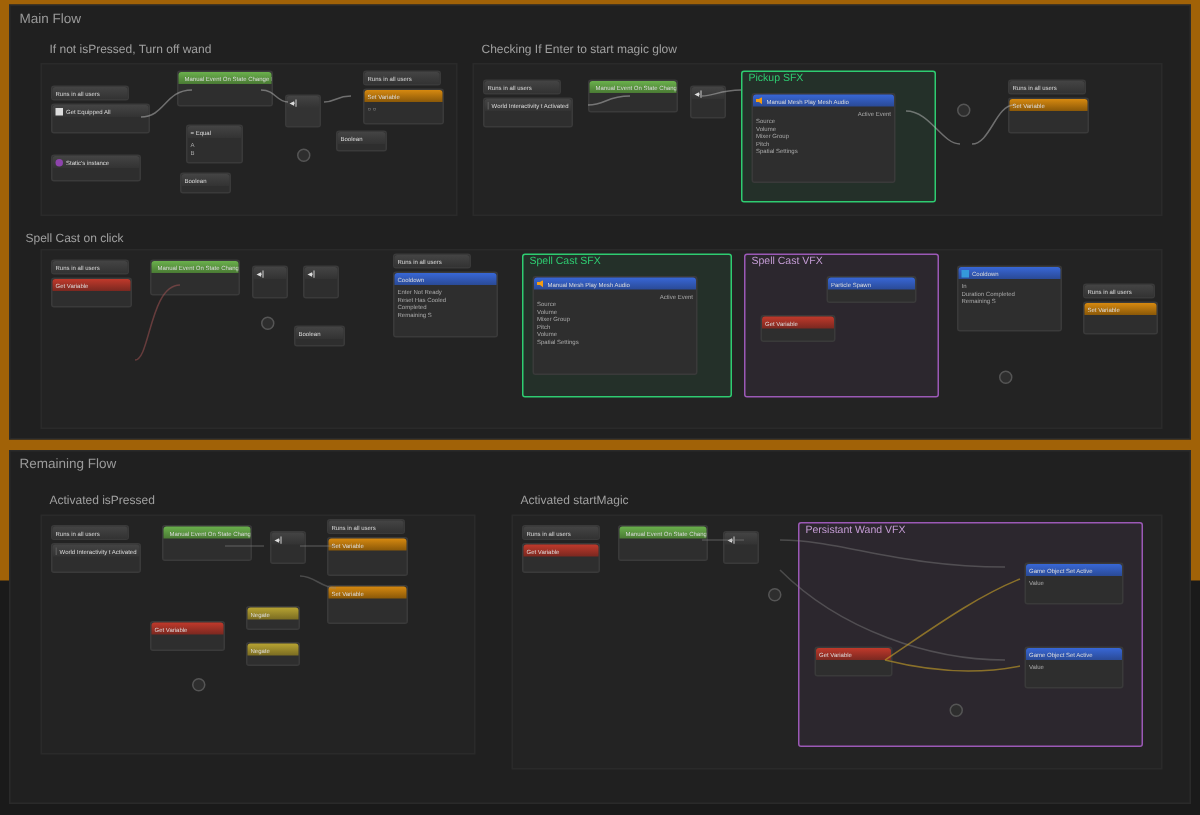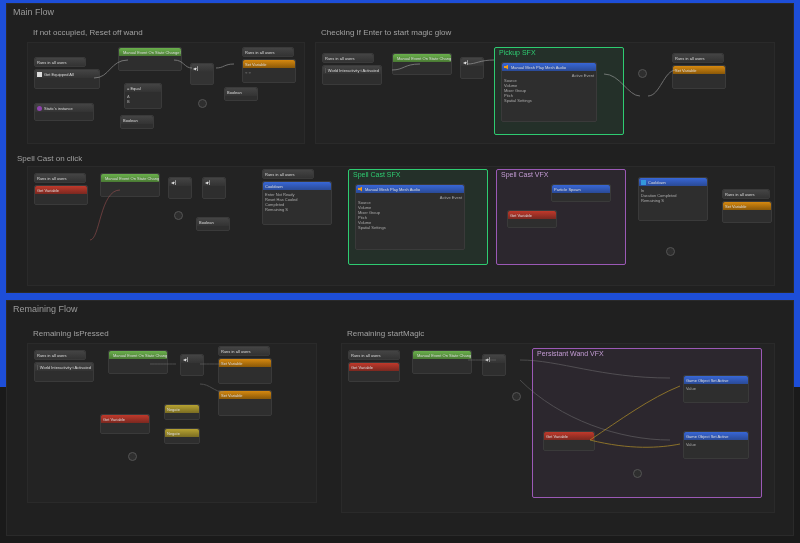--- a/index.html
+++ b/index.html
@@ -1,17 +1,17 @@
 <!DOCTYPE html>
 <html><head>
 <meta charset="utf-8">
 <style>
   * { box-sizing: border-box; margin: 0; padding: 0; }
   html, body { width: 800px; height: 543px; background: #1a1a1a; font-family: Arial, sans-serif; overflow: hidden; }
-  .canvas { position: relative; width: 800px; height: 387px; background: #1d4ed8; }
+  .canvas { position: relative; width: 800px; height: 387px; background: #a16207; }
   .section { position: absolute; background: #202020; border: 1px solid #2a2a2a; }
   .section-title { position: absolute; font-size: 9px; color: #9a9a9a; top: 3px; left: 6px; }
   .sublabel { position: absolute; font-size: 8px; color: #a0a0a0; }
   .group { position: absolute; border: 1px solid; border-radius: 2px; }
   .group-title { position: absolute; top: 1px; left: 4px; font-size: 7px; }
   .node { position: absolute; background: #2e2e2e; border: 1px solid #3a3a3a; border-radius: 2px; }
   .node-hdr { height: 8px; border-radius: 2px 2px 0 0; display: flex; align-items: center; padding: 0 2px; overflow: hidden; }
   .node-hdr-t { font-size: 4px; color: #ddd; white-space: nowrap; }
   .node-body { padding: 2px; }
   .node-row { font-size: 4px; color: #aaa; line-height: 5px; white-space: nowrap; }
@@ -38,21 +38,21 @@
             <path d="M0,0 L0,6 L9,3 z" fill="#e74c3c"></path>
           </marker>
         </defs>
     <line x1="10" y1="6" x2="85" y2="32" stroke="#e74c3c" stroke-width="3" marker-end="url(#ah)"></line>
       </svg>
   </div>
 
   <div class="section" style="left:6px; top:3px; width:788px; height:290px;">
     <span class="section-title">Main Flow</span>
 
-    <span class="sublabel" style="left:26px; top:24px;">If not occupied, Reset off wand</span>
+    <span class="sublabel" style="left:26px; top:24px;">If not isPressed, Turn off wand</span>
     <div class="section" style="left:20px; top:38px; width:278px; height:102px; background:#232323;">
 
       <div class="node" style="left:6px; top:14px; width:52px; height:10px;">
           <div class="node-hdr hdr-dark">
             <span class="node-hdr-t">Runs in all users</span>
           </div>
         </div>
       <div class="node" style="left:6px; top:26px; width:66px; height:20px;">
           <div class="node-hdr hdr-dark">
             <span class="icon" style="background:#ddd;"></span>
@@ -278,21 +278,21 @@
           <div class="node-hdr hdr-orange">
             <span class="node-hdr-t">Set Variable</span>
           </div>
         </div>
     </div>
   </div>
 
   <div class="section" style="left:6px; top:300px; width:788px; height:236px;">
     <span class="section-title">Remaining Flow</span>
 
-    <span class="sublabel" style="left:26px; top:28px;">Remaining isPressed</span>
+    <span class="sublabel" style="left:26px; top:28px;">Activated isPressed</span>
     <div class="section" style="left:20px; top:42px; width:290px; height:160px; background:#232323;">
       <div class="node" style="left:6px; top:6px; width:52px; height:10px;">
           <div class="node-hdr hdr-dark">
             <span class="node-hdr-t">Runs in all users</span>
           </div>
         </div>
       <div class="node" style="left:6px; top:18px; width:60px; height:20px;">
           <div class="node-hdr hdr-dark">
             <span class="icon" style="background:#555;"></span>
             <span class="node-hdr-t">World Interactivity
@@ -338,21 +338,21 @@
           </div>
         </div>
       <div class="node" style="left:136px; top:84px; width:36px; height:16px;">
           <div class="node-hdr hdr-yellow">
             <span class="node-hdr-t">Negate</span>
           </div>
         </div>
       <div class="circ" style="left:100px; top:108px;"></div>
     </div>
 
-    <span class="sublabel" style="left:340px; top:28px;">Remaining startMagic</span>
+    <span class="sublabel" style="left:340px; top:28px;">Activated startMagic</span>
     <div class="section" style="left:334px; top:42px; width:434px; height:170px; background:#232323;">
       <div class="node" style="left:6px; top:6px; width:52px; height:10px;">
           <div class="node-hdr hdr-dark">
             <span class="node-hdr-t">Runs in all users</span>
           </div>
         </div>
       <div class="node" style="left:6px; top:18px; width:52px; height:20px;">
           <div class="node-hdr hdr-red">
             <span class="node-hdr-t">Get Variable</span>
           </div>

